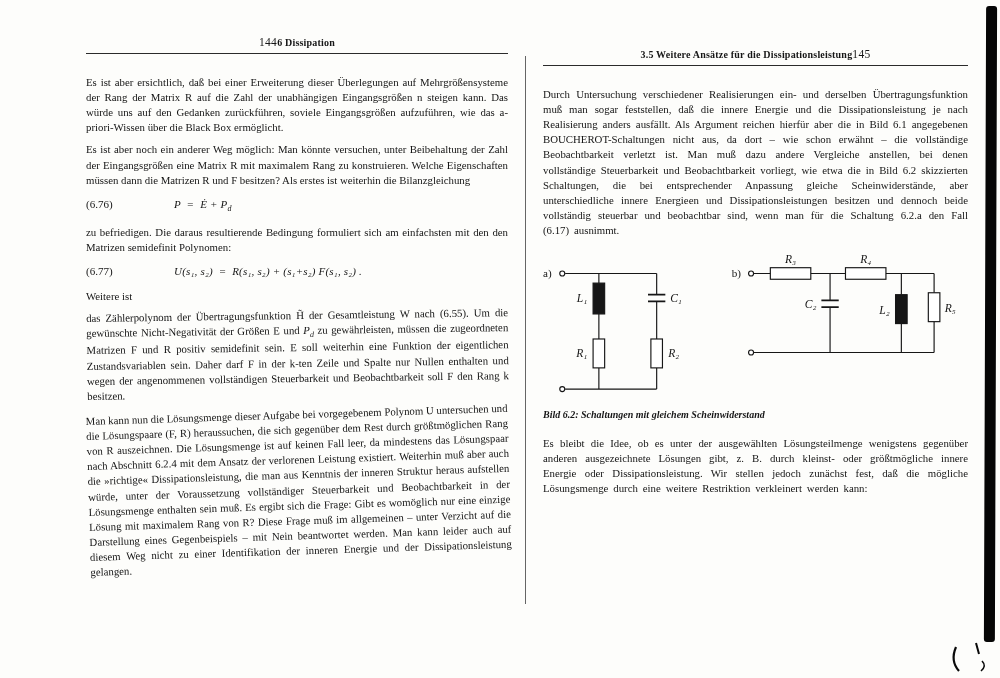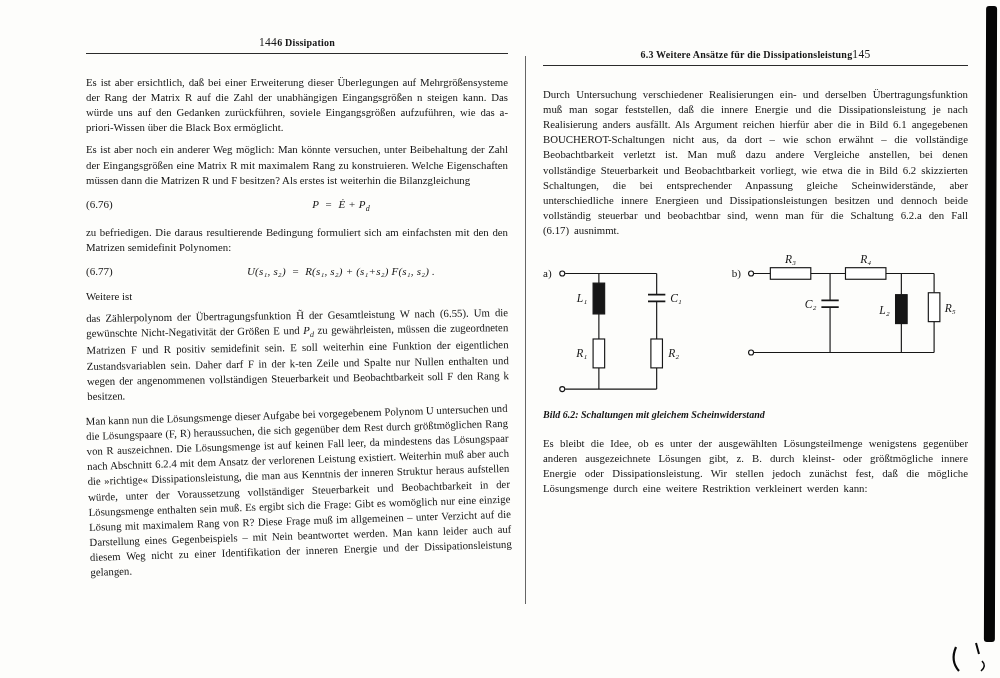--- a/index.html
+++ b/index.html
@@ -18,21 +18,21 @@
 
   .bodytext { margin-top:21px; }
   .para { font-size:10.8px; line-height:1.4; text-align:justify; margin-bottom:7px; color:#141414; }
   .page-right .para { word-spacing:2.2px; }
 
   .tilt-a { transform:rotate(-0.8deg); transform-origin:0 0; }
   .tilt-b { transform:rotate(-1.8deg); transform-origin:0 10%; margin-top:10px; }
 
   .equation { display:flex; align-items:baseline; font-size:11px; margin:10px 0 12px; }
   .eq-num  { width:88px; flex:none; }
-  .eq-body { flex:1; text-align:center; }
+  .eq-body { flex:1; text-align:left; }
   .eq-body i { font-style:italic; white-space:pre; letter-spacing:.2px; }
   sub { font-size:8px; font-style:italic; }
 
   .figure-block { margin:14px 0 16px; }
   .fig-svg { display:block; }
   .fig-svg text { font-family:"Liberation Serif","DejaVu Serif",serif; fill:#141414; stroke:none; }
   .fig-svg .comp-label { font-size:12px; font-style:italic; }
   .fig-svg .fig-tag { font-size:11.5px; }
   .fig-caption { font-size:10px; font-style:italic; font-weight:700; margin-top:10px; }
 
@@ -74,21 +74,21 @@
       <p class="para tilt-a"><span>das Zählerpolynom der Übertragungsfunktion H̃ der Gesamtleistung W nach (6.55). Um die gewünschte Nicht-Negativität der Größen E und </span><i>P</i><sub>d</sub><span> zu gewährleisten, müssen die zugeordneten Matrizen F und R positiv semidefinit sein. E soll weiterhin eine Funktion der eigentlichen Zustandsvariablen sein. Daher darf F in der k-ten Zeile und Spalte nur Nullen enthalten und wegen der angenommenen vollständigen Steuerbarkeit und Beobachtbarkeit soll F den Rang k besitzen.</span></p>
 
       <p class="para tilt-b">Man kann nun die Lösungsmenge dieser Aufgabe bei vorgegebenem Polynom U untersuchen und die Lösungspaare (F, R) heraussuchen, die sich gegenüber dem Rest durch größtmöglichen Rang von R auszeichnen. Die Lösungsmenge ist auf keinen Fall leer, da mindestens das Lösungspaar nach Abschnitt 6.2.4 mit dem Ansatz der verlorenen Leistung existiert. Weiterhin muß aber auch die »richtige« Dissipationsleistung, die man aus Kenntnis der inneren Struktur heraus aufstellen würde, unter der Voraussetzung vollständiger Steuerbarkeit und Beobachtbarkeit in der Lösungsmenge enthalten sein muß. Es ergibt sich die Frage: Gibt es womöglich nur eine einzige Lösung mit maximalem Rang von R? Diese Frage muß im allgemeinen – unter Verzicht auf die Darstellung eines Gegenbeispiels – mit Nein beantwortet werden. Man kann leider auch auf diesem Weg nicht zu einer Identifikation der inneren Energie und der Dissipationsleistung gelangen.</p>
     </div>
   </div>
 
   <div class="divider"></div>
 
   <div class="page page-right">
     <div class="running-header">
-      <span class="rh-title">6.3  Weitere Ansätze für die Dissipationsleistung</span>
+      <span class="rh-title">3.5  Weitere Ansätze für die Dissipationsleistung</span>
       <span class="pagenum">145</span>
     </div>
     <div class="bodytext">
       <p class="para">Durch Untersuchung verschiedener Realisierungen ein- und derselben Übertragungsfunktion muß man sogar feststellen, daß die innere Energie und die Dissipationsleistung je nach Realisierung anders ausfällt. Als Argument reichen hierfür aber die in Bild 6.1 angegebenen BOUCHEROT-Schaltungen nicht aus, da dort – wie schon erwähnt – die vollständige Beobachtbarkeit verletzt ist. Man muß dazu andere Vergleiche anstellen, bei denen vollständige Steuerbarkeit und Beobachtbarkeit vorliegt, wie etwa die in Bild 6.2 skizzierten Schaltungen, die bei entsprechender Anpassung gleiche Scheinwiderstände, aber unterschiedliche innere Energieen und Dissipationsleistungen besitzen und dennoch beide vollständig steuerbar und beobachtbar sind, wenn man für die Schaltung 6.2.a den Fall (6.17) ausnimmt.</p>
 
       <div class="figure-block">
         <svg class="fig-svg" width="420" height="147" viewBox="0 0 436 152" xmlns="http://www.w3.org/2000/svg">
 
           <g stroke="#161616" fill="none" stroke-width="1.2">
             <path d="M23,22 H118 M58,22 V32 M58,64 V90 M58,120 V142 M23,142 H118 M118,22 V44 M118,51 V90 M118,120 V142"></path>

